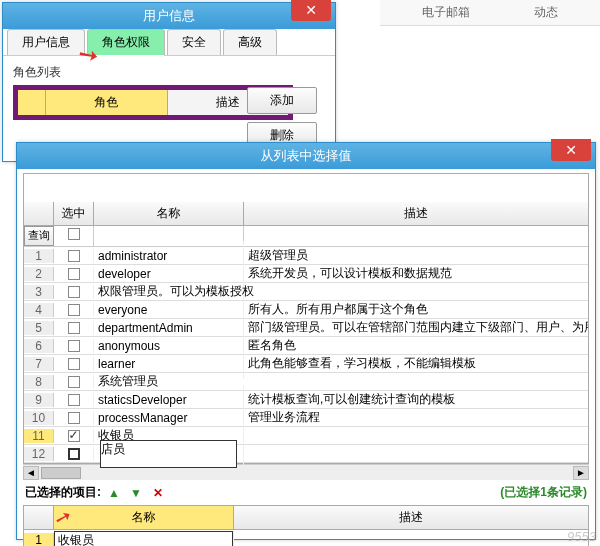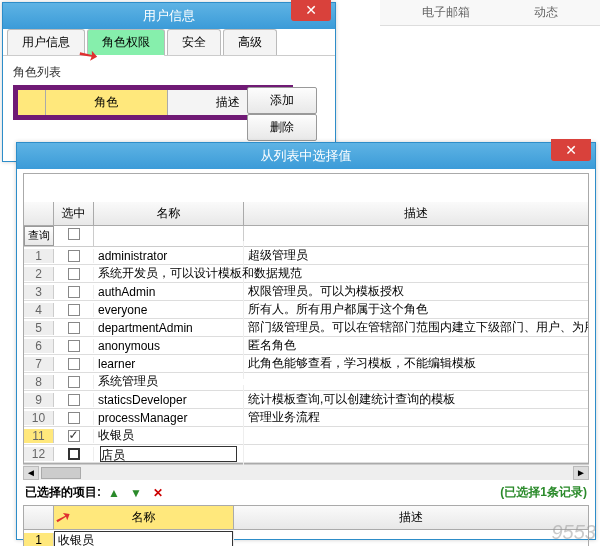--- a/index.html
+++ b/index.html
@@ -10,21 +10,21 @@
 .close-btn { position: absolute; right: 4px; top: -4px; width: 40px; height: 22px; background: #d9413b; color: #fff; display: flex; align-items: center; justify-content: center; border-radius: 0 0 3px 3px; cursor: pointer; font-size: 14px; }
 .tabs { display: flex; border-bottom: 1px solid #ccc; padding-left: 4px; }
 .tab { padding: 4px 14px; border: 1px solid #bbb; border-bottom: none; background: #f4f4f4; margin-right: 2px; border-radius: 3px 3px 0 0; cursor: pointer; }
 .tab.active { background: #86efac; border-bottom: 1px solid #fff; margin-bottom: -1px; }
 .section-label { padding: 8px 10px 4px; color: #333; }
 .grid-area { margin: 0 10px; }
 .grid-head { display: flex; border: 5px solid #701a75; }
 .grid-head .rh { width: 28px; background: #ffe87c; border-right: 1px solid #aaa; }
 .grid-head .col { flex: 1; text-align: center; padding: 4px; border-right: 1px solid #aaa; background: #ffe87c; }
 .grid-head .col:last-child { border-right: none; }
-.btn-col { position: absolute; right: 18px; top: 84px; display: flex; flex-direction: column; }
+.btn-col { position: absolute; right: 18px; top: 84px; display: flex; flex-direction: column; gap: 8px; }
 .wbtn { width: 70px; padding: 4px 0; border: 1px solid #999; background: linear-gradient(#fdfdfd,#e8e8e8); border-radius: 2px; cursor: pointer; text-align: center; }
 
 .win2 { left: 16px; top: 142px; width: 580px; height: 398px; }
 .grid2 { border: 1px solid #aaa; margin: 4px 6px 0; }
 .hrow { display: flex; background: linear-gradient(#fafafa,#e8e8e8); border-bottom: 1px solid #aaa; margin-top: 28px; }
 .hrow > div { border-right: 1px solid #aaa; padding: 3px 4px; text-align: center; }
 .hrow .c0 { width: 30px; }
 .hrow .c1 { width: 40px; }
 .hrow .c2 { width: 150px; }
 .hrow .c3 { flex: 1; border-right: none; }
@@ -32,21 +32,21 @@
 .qrow .qbtn { width: 30px; border: 1px solid #999; background: linear-gradient(#fdfdfd,#e8e8e8); font-size: 11px; text-align: center; padding: 1px 0; cursor: pointer; }
 .qrow .qc { border-right: 1px solid #ccc; height: 20px; }
 .row { display: flex; border-bottom: 1px solid #ddd; height: 18px; align-items: center; }
 .row .c0 { width: 30px; text-align: center; background: #eee; border-right: 1px solid #ccc; color: #666; }
 .row .c1 { width: 40px; text-align: center; border-right: 1px solid #eee; }
 .row .c2 { width: 150px; padding: 8px 4px; border-right: 1px solid #eee; }
 .row .c3 { flex: 1; padding: 0 4px; overflow: hidden; white-space: nowrap; }
 .row.sel .c0 { background: #ffe87c; }
 .cb { width: 12px; height: 12px; border: 1px solid #888; display: inline-block; background: #fff; vertical-align: middle; position: relative; }
 .cb.checked::after { content: "✓"; position: absolute; top: -3px; left: 0; font-size: 12px; color: #333; }
-.edit-cell { border: 1px solid #333; background: #fff; height: 16px; margin: 0 2px; }
+.edit-cell { border: 1px solid #333; background: #fff; height: 28px; margin: 0 2px; }
 .scroll-x { height: 16px; background: #eee; border-top: 1px solid #ccc; margin: 0 6px; display: flex; align-items: center; }
 .scroll-x .arr { width: 16px; height: 14px; background: #ddd; border: 1px solid #bbb; cursor: pointer; text-align: center; font-size: 10px; line-height: 12px; }
 .scroll-x .track { flex: 1; }
 .scroll-x .thumb { width: 40px; height: 12px; background: #ccc; border: 1px solid #aaa; margin-left: 2px; }
 
 .sel-bar { display: flex; align-items: center; padding: 4px 8px; gap: 4px; }
 .sel-bar .lbl { font-weight: bold; }
 .ibtn { width: 18px; height: 16px; display: inline-flex; align-items: center; justify-content: center; cursor: pointer; font-size: 12px; }
 .up { color: #2a8a2a; } .dn { color: #2a8a2a; } .del { color: #c00; font-weight: bold; }
 .sel-count { margin-left: auto; color: #2a8a2a; font-weight: bold; }
@@ -60,21 +60,21 @@
 .row3 .c0 { width: 30px; text-align: center; background: #ffe87c; border-right: 1px solid #ccc; }
 .row3 .c1 { width: 180px; padding: 0; border-right: 1px solid #eee; }
 .row3 .c1 input { width: 100%; border: 1px solid #333; padding: 1px 3px; font-size: 12px; font-family: inherit; }
 .row3 .c2 { flex: 1; }
 
 .footer { position: absolute; bottom: 4px; right: 10px; display: flex; gap: 10px; }
 .arrow-red { position: absolute; color: #e03030; font-size: 24px; pointer-events: none; }
 .arrow1 { left: 75px; top: 38px; transform: rotate(-35deg); }
 .arrow2 { position: absolute; left: 38px; top: 362px; color: #e03030; font-size: 20px; transform: rotate(15deg); }
 .top-far { position: absolute; top: 0; right: 0; display: flex; gap: 40px; padding: 4px 30px; border-bottom: 1px solid #ddd; color: #666; background: #f8f8f8; width: 220px; justify-content: space-around; }
-.watermark { position: absolute; bottom: 2px; right: 4px; color: rgba(150,150,150,0.5); font-size: 20px; font-style: italic; }
+.watermark { position: absolute; bottom: 2px; right: 4px; color: rgba(150,150,150,0.5); font-size: 13px; font-style: italic; }
 </style>
 </head>
 <body>
 
 <div class="top-far">
   <span>电子邮箱</span>
   <span>动态</span>
 </div>
 
 <div class="window" style="left:2px;top:2px;width:334px;height:160px">
@@ -125,26 +125,26 @@
     <div id="rows">
         <div class="row">
           <div class="c0">1</div>
           <div class="c1"><span class="cb"></span></div>
           <div class="c2">administrator</div>
           <div class="c3">超级管理员</div>
         </div>
         <div class="row">
           <div class="c0">2</div>
           <div class="c1"><span class="cb"></span></div>
+          <div class="c2">developer</div>
           <div class="c3">系统开发员，可以设计模板和数据规范</div>
         </div>
         <div class="row">
           <div class="c0">3</div>
           <div class="c1"><span class="cb"></span></div>
-          <div class="c2">authAdmin</div>
           <div class="c3">权限管理员。可以为模板授权</div>
         </div>
         <div class="row">
           <div class="c0">4</div>
           <div class="c1"><span class="cb"></span></div>
           <div class="c2">everyone</div>
           <div class="c3">所有人。所有用户都属于这个角色</div>
         </div>
         <div class="row">
           <div class="c0">5</div>

